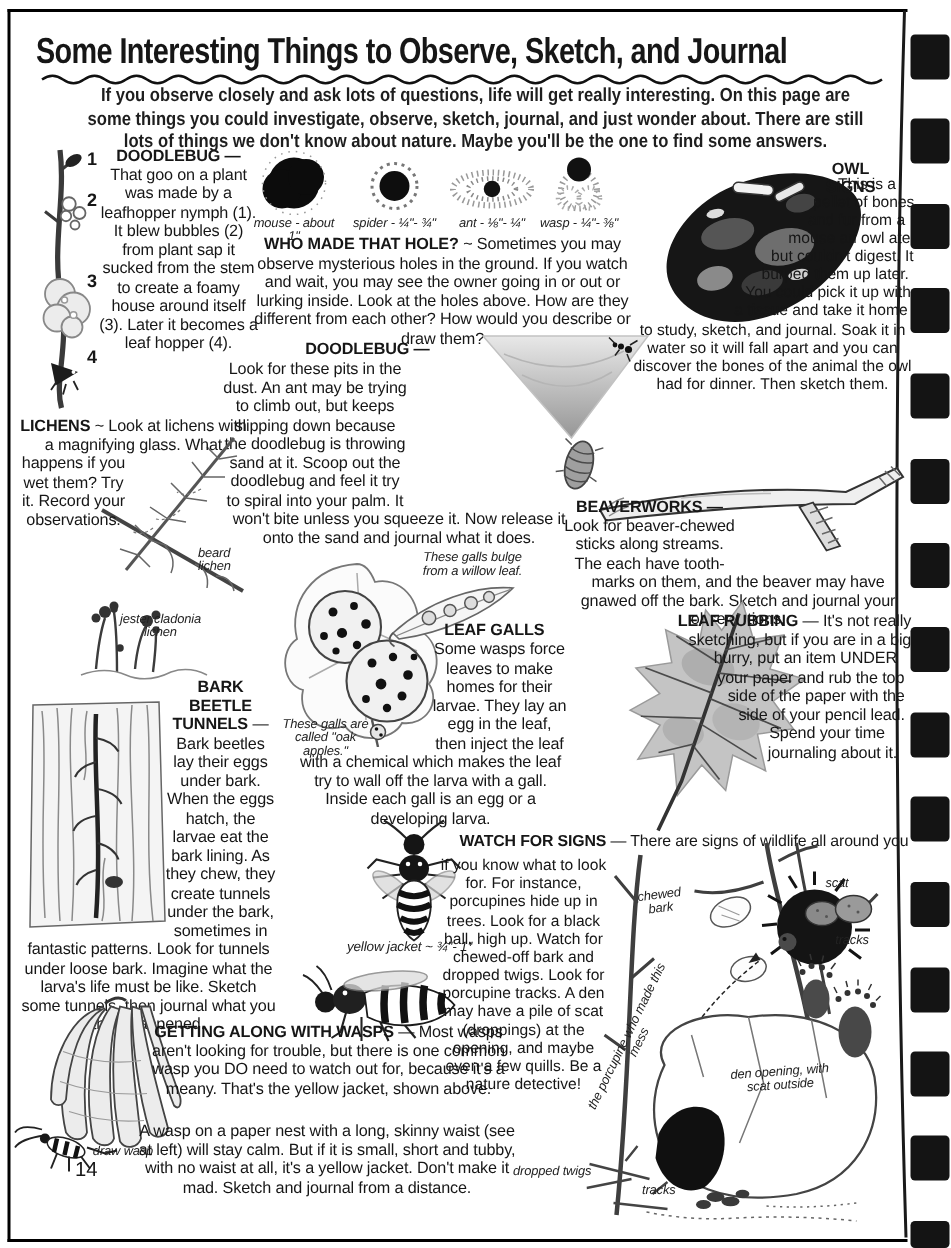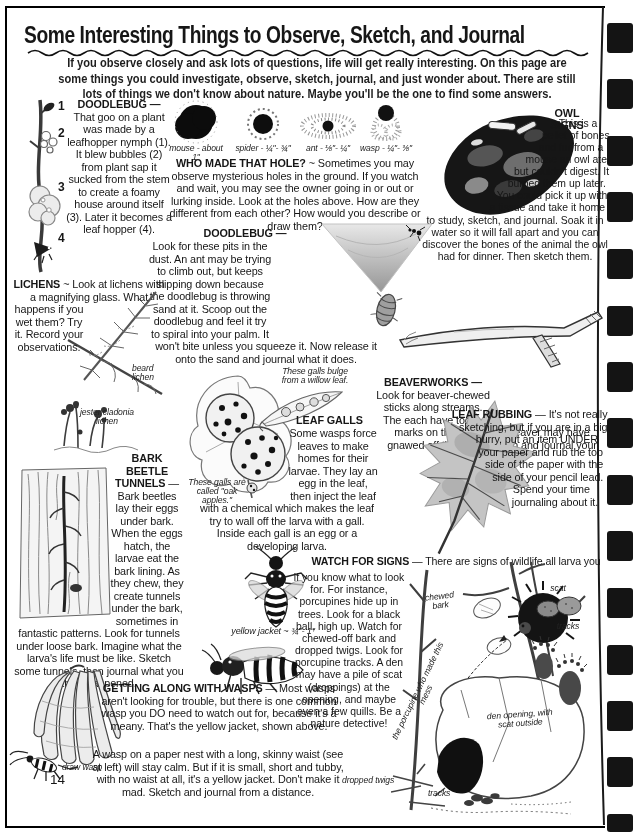--- a/index.html
+++ b/index.html
@@ -197,21 +197,21 @@
   <span class="abs sm ctr" style="left:78px;top:408px;width:58px;">jester cladonia lichen</span>
 
   <svg class="abs" style="left:394px;top:292px;width:215px;height:84px;">
     <path d="M6,48 C60,36 120,32 170,36 L204,20 L208,26 L176,44 C130,44 70,48 10,55 Z" fill="#efefef" stroke="#333" stroke-width="1.4"></path>
     <path d="M148,43 L166,72 L157,75 L139,46 Z" fill="#ddd" stroke="#333" stroke-width="1.2"></path>
     <path d="M146,50 l12,-4 M150,57 l11,-4 M154,64 l9,-3 M158,70 l7,-3" stroke="#666" stroke-width="1"></path>
     <path d="M196,22 l6,6 M200,19 l6,6 M192,26 l5,6" stroke="#666" stroke-width="1"></path>
     <path d="M10,48 q4,-6 12,-8 M12,52 q6,-4 12,-6" stroke="#888" stroke-width="1" fill="none"></path>
     <path d="M60,40 q30,-3 60,-3" stroke="#bbb" stroke-width="1" fill="none"></path>
   </svg>
-  <div class="abs body" style="left:376px;top:332px;width:232px;margin-top:44px;">
+  <div class="abs body" style="left:376px;top:332px;width:232px;">
     <span class="spacerR" style="width:118px;height:38px;"></span>
     <b style="display:block;">BEAVERWORKS —</b>
     <span>Look for beaver-chewed sticks along streams. The each have tooth-marks on them, and the beaver may have gnawed off the bark. Sketch and journal your observations.</span>
   </div>
 
   <svg class="abs" style="left:178px;top:368px;width:122px;height:130px;">
     <path d="M60,8 C30,10 14,34 20,58 C8,66 10,88 24,92 C20,110 36,122 52,116 C60,128 84,126 90,114 C106,116 116,100 108,88 C118,74 112,56 100,52 C104,32 88,16 72,20 C68,10 64,8 60,8 Z" fill="#fbfbfb" stroke="#777" stroke-width="1.2"></path>
     <path d="M60,14 L66,112 M60,40 l-30,14 M62,66 l-34,18 M64,50 l36,16 M66,84 l30,18" stroke="#aaa" stroke-width="1" fill="none"></path>
     <circle cx="52" cy="50" r="24" fill="#f1f1f1" stroke="#444" stroke-width="1.4"></circle>
     <g fill="#111">
@@ -351,21 +351,21 @@
     <g stroke="#111" stroke-width="5" fill="none">
       <path d="M56,19 q-2,12 0,25"></path>
         <path d="M69,17 q-2,13 0,27"></path>
         <path d="M82,19 q-2,11 0,23"></path>
         <path d="M94,24 q-2,7 0,14"></path>
     </g>
     <ellipse cx="56" cy="16" rx="28" ry="6" fill="#dcdcdc" opacity="0.75" stroke="#777" transform="rotate(-6 56 16)"></ellipse>
   </svg>
 
   <div class="abs body" style="left:303px;top:555px;width:306px;white-space:nowrap;font-size:10.6px;">
-    <b>WATCH FOR SIGNS</b> <span>— There are signs of wildlife all larva you</span>
+    <b>WATCH FOR SIGNS</b> <span>— There are signs of wildlife all around you</span>
   </div>
   <div class="abs ctr" style="left:291px;top:572px;width:116px;font-size:10.4px;line-height:1.17;">if you know what to look for. For instance, porcupines hide up in trees. Look for a black ball, high up.  Watch for chewed-off bark and dropped twigs. Look for porcupine tracks. A den may have a pile of scat (droppings) at the opening, and maybe even a few quills. Be a nature detective!</div>
 
   <svg class="abs" style="left:391px;top:560px;width:208px;height:258px;">
     <path d="M36,10 C28,70 30,150 20,250" stroke="#3f3f3f" stroke-width="3" fill="none"></path>
     <path d="M34,42 l-15,-18 M30,92 l15,-13 M26,140 l-14,-10" stroke="#3f3f3f" stroke-width="2" fill="none"></path>
     <path d="M120,2 C126,40 140,80 148,122" stroke="#3f3f3f" stroke-width="3" fill="none"></path>
     <path d="M140,2 C146,40 156,80 162,116" stroke="#3f3f3f" stroke-width="2" fill="none"></path>
     <path d="M118,28 q-26,10 -46,6 M152,62 q24,-6 42,-26 M128,14 q14,-8 26,-10" stroke="#3f3f3f" stroke-width="2" fill="none"></path>
     <ellipse cx="96" cy="48" rx="14" ry="9" fill="#fdfdfd" stroke="#555" transform="rotate(-24 96 48)"></ellipse>

